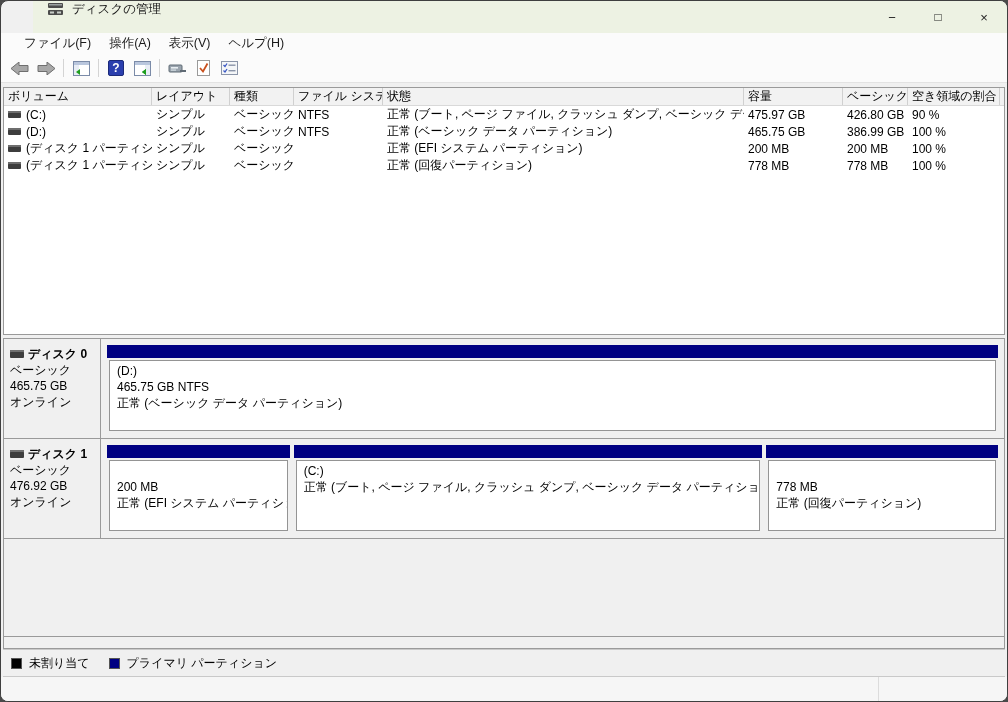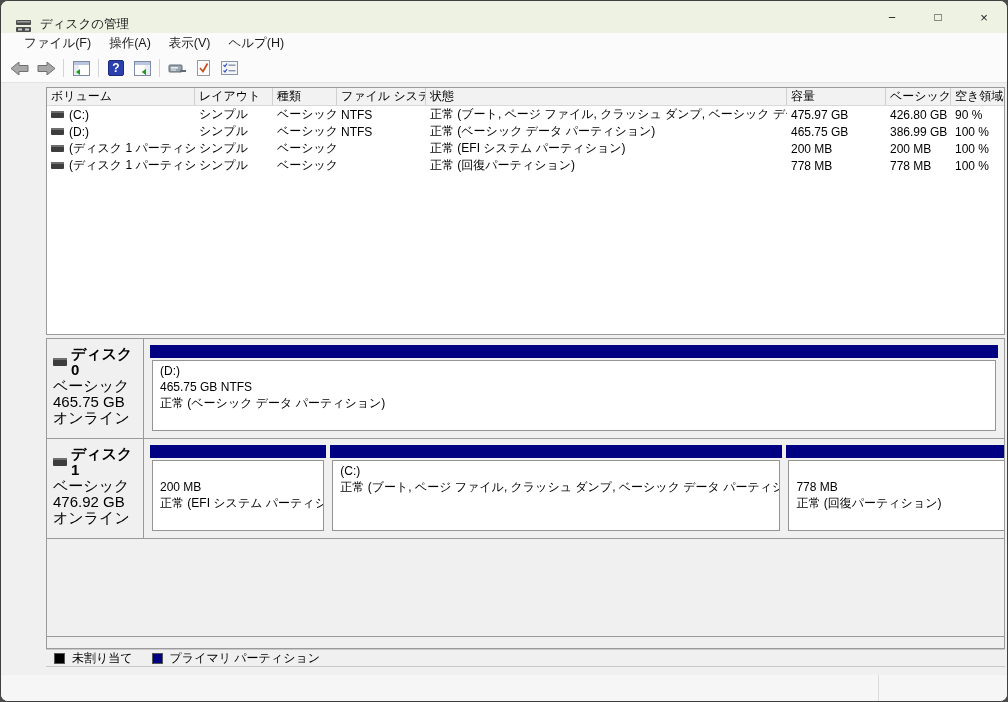--- a/index.html
+++ b/index.html
@@ -1,70 +1,70 @@
 <!DOCTYPE html>
 <html><head>
 <meta charset="utf-8">
 <style>
   html,body{margin:0;padding:0;background:#4a4a4a;font-family:"Liberation Sans","DejaVu Sans",sans-serif;}
   *{box-sizing:border-box;}
   .window{width:1008px;height:702px;border-radius:8px;overflow:hidden;background:#f0f0f0;
           border:1px solid #3f3f3f;display:flex;flex-direction:column;position:relative;}
   
-  .titlebar{height:32px;background:#edf2e3;display:flex;align-items:flex-end;flex:0 0 auto;}
+  .titlebar{height:32px;background:#edf2e3;display:flex;align-items:flex-start;flex:0 0 auto;margin-left:32px;}
   .title-icon{margin:0 8px 0 14px;width:17px;height:15px;position:relative;display:inline-block;}
   .title-text{font-size:12.5px;color:#1a1a1a;}
   .tb-controls{margin-left:auto;display:flex;height:100%;}
   .tb-btn{width:46px;height:100%;display:flex;align-items:center;justify-content:center;
           font-size:13px;color:#222;cursor:default;}
   .tb-btn.max{font-size:12px;}
   
   .menubar{height:21px;background:#fbfbfb;display:flex;align-items:center;padding-left:14px;flex:0 0 auto;}
   .menu-item{font-size:12.5px;color:#1a1a1a;padding:2px 9px;}
   
   .toolbar{height:29px;background:#fbfbfb;border-bottom:1px solid #e3e3e3;display:flex;align-items:center;
            padding-left:6px;flex:0 0 auto;}
   .tool-btn{width:24px;height:24px;display:flex;align-items:center;justify-content:center;margin:0 1px;}
   .tool-sep{width:1px;height:18px;background:#d4d4d4;margin:0 4px;}
   
-  .client{flex:1 1 auto;background:#f0f0f0;padding:4px 2px 0 2px;display:flex;flex-direction:column;margin-left:43px;}
+  .client{flex:1 1 auto;background:#f0f0f0;padding:4px 2px 0 2px;display:flex;flex-direction:column;}
   .list-pane{height:248px;background:#fff;border:1px solid #9a9a9a;overflow:hidden;flex:0 0 auto;}
   .grid-row{display:grid;grid-template-columns:148px 78px 64px 89px 361px 99px 65px 92px 1fr;
             height:17px;align-items:center;font-size:12px;color:#000;}
   .grid-head{height:18px;background:#f2f2f2;border-bottom:1px solid #d9d9d9;}
   .grid-head .cell{height:100%;display:flex;align-items:center;border-right:1px solid #d0d0d0;
                    padding:0 4px;overflow:hidden;white-space:nowrap;}
   .grid-row .cell{padding:0 4px;overflow:hidden;white-space:nowrap;display:flex;align-items:center;gap:5px;}
   .vol-icon{width:13px;height:7px;background:#3d3d3d;border-radius:1px;flex:0 0 auto;
             box-shadow:inset 0 2px 0 #6e6e6e;}
   
   .splitter{height:3px;flex:0 0 auto;}
   
   .graph-pane{height:311px;border:1px solid #9a9a9a;background:#f0f0f0;overflow:hidden;flex:0 0 auto;}
   .disk-row{display:flex;border-bottom:1px solid #9a9a9a;}
   .disk-left{width:97px;flex:0 0 auto;border-right:1px solid #9a9a9a;background:#f0f0f0;
-             padding:7px 3px 0 6px;font-size:15px;line-height:16px;color:#000;}
+             padding:7px 3px 0 6px;font-size:12px;line-height:16px;color:#000;}
   .disk-name{display:flex;align-items:center;gap:4px;font-weight:bold;}
   .drive-icon{width:14px;height:8px;background:#3d3d3d;border-radius:1px;flex:0 0 auto;
               box-shadow:inset 0 2px 0 #707070;}
   .cd-icon{width:14px;height:13px;position:relative;flex:0 0 auto;}
   .cd-icon .disc{position:absolute;top:0;left:2px;width:10px;height:10px;border-radius:50%;
                  background:#d8d8d8;border:1px solid #8a8a8a;}
   .cd-icon .hole{position:absolute;top:3px;left:5px;width:3px;height:3px;border-radius:50%;
                  background:#8a8a8a;}
   .cd-icon .tray{position:absolute;bottom:0;left:0;width:14px;height:4px;background:#4a4a4a;border-radius:1px;}
   .disk-track{flex:1 1 auto;display:flex;gap:4px;padding:6px 6px 7px 6px;}
   .part{display:flex;flex-direction:column;min-width:0;}
   .part-strip{height:13px;background:#000082;flex:0 0 auto;}
   .part-box{flex:1 1 auto;background:#fff;border:1px solid #949494;margin:2px 2px 0 2px;
             padding:2px 0 0 7px;font-size:12px;line-height:16px;color:#000;overflow:hidden;}
   .part-box div{white-space:nowrap;overflow:hidden;height:16px;}
   .graph-filler{height:12px;}
   
-  .legend{height:18px;margin:0 0 0 0;background:#f0f0f0;border-top:1px solid #c9c9c9;
+  .legend{height:28px;margin:0 0 0 0;background:#f0f0f0;border-top:1px solid #c9c9c9;
           border-bottom:1px solid #c9c9c9;display:flex;align-items:center;padding-left:8px;
           font-size:12px;color:#000;flex:0 0 auto;gap:7px;}
   .sq{width:11px;height:11px;display:inline-block;flex:0 0 auto;border:1px solid #555;}
   .sq-unalloc{background:#000000;}
   .sq-primary{background:#000082;margin-left:12px;}
   
   .statusbar{height:26px;background:#f6f6f6;flex:0 0 auto;display:flex;}
   .status-seg1{width:878px;border-right:1px solid #dcdcdc;}
   svg{display:block;}
 </style>

